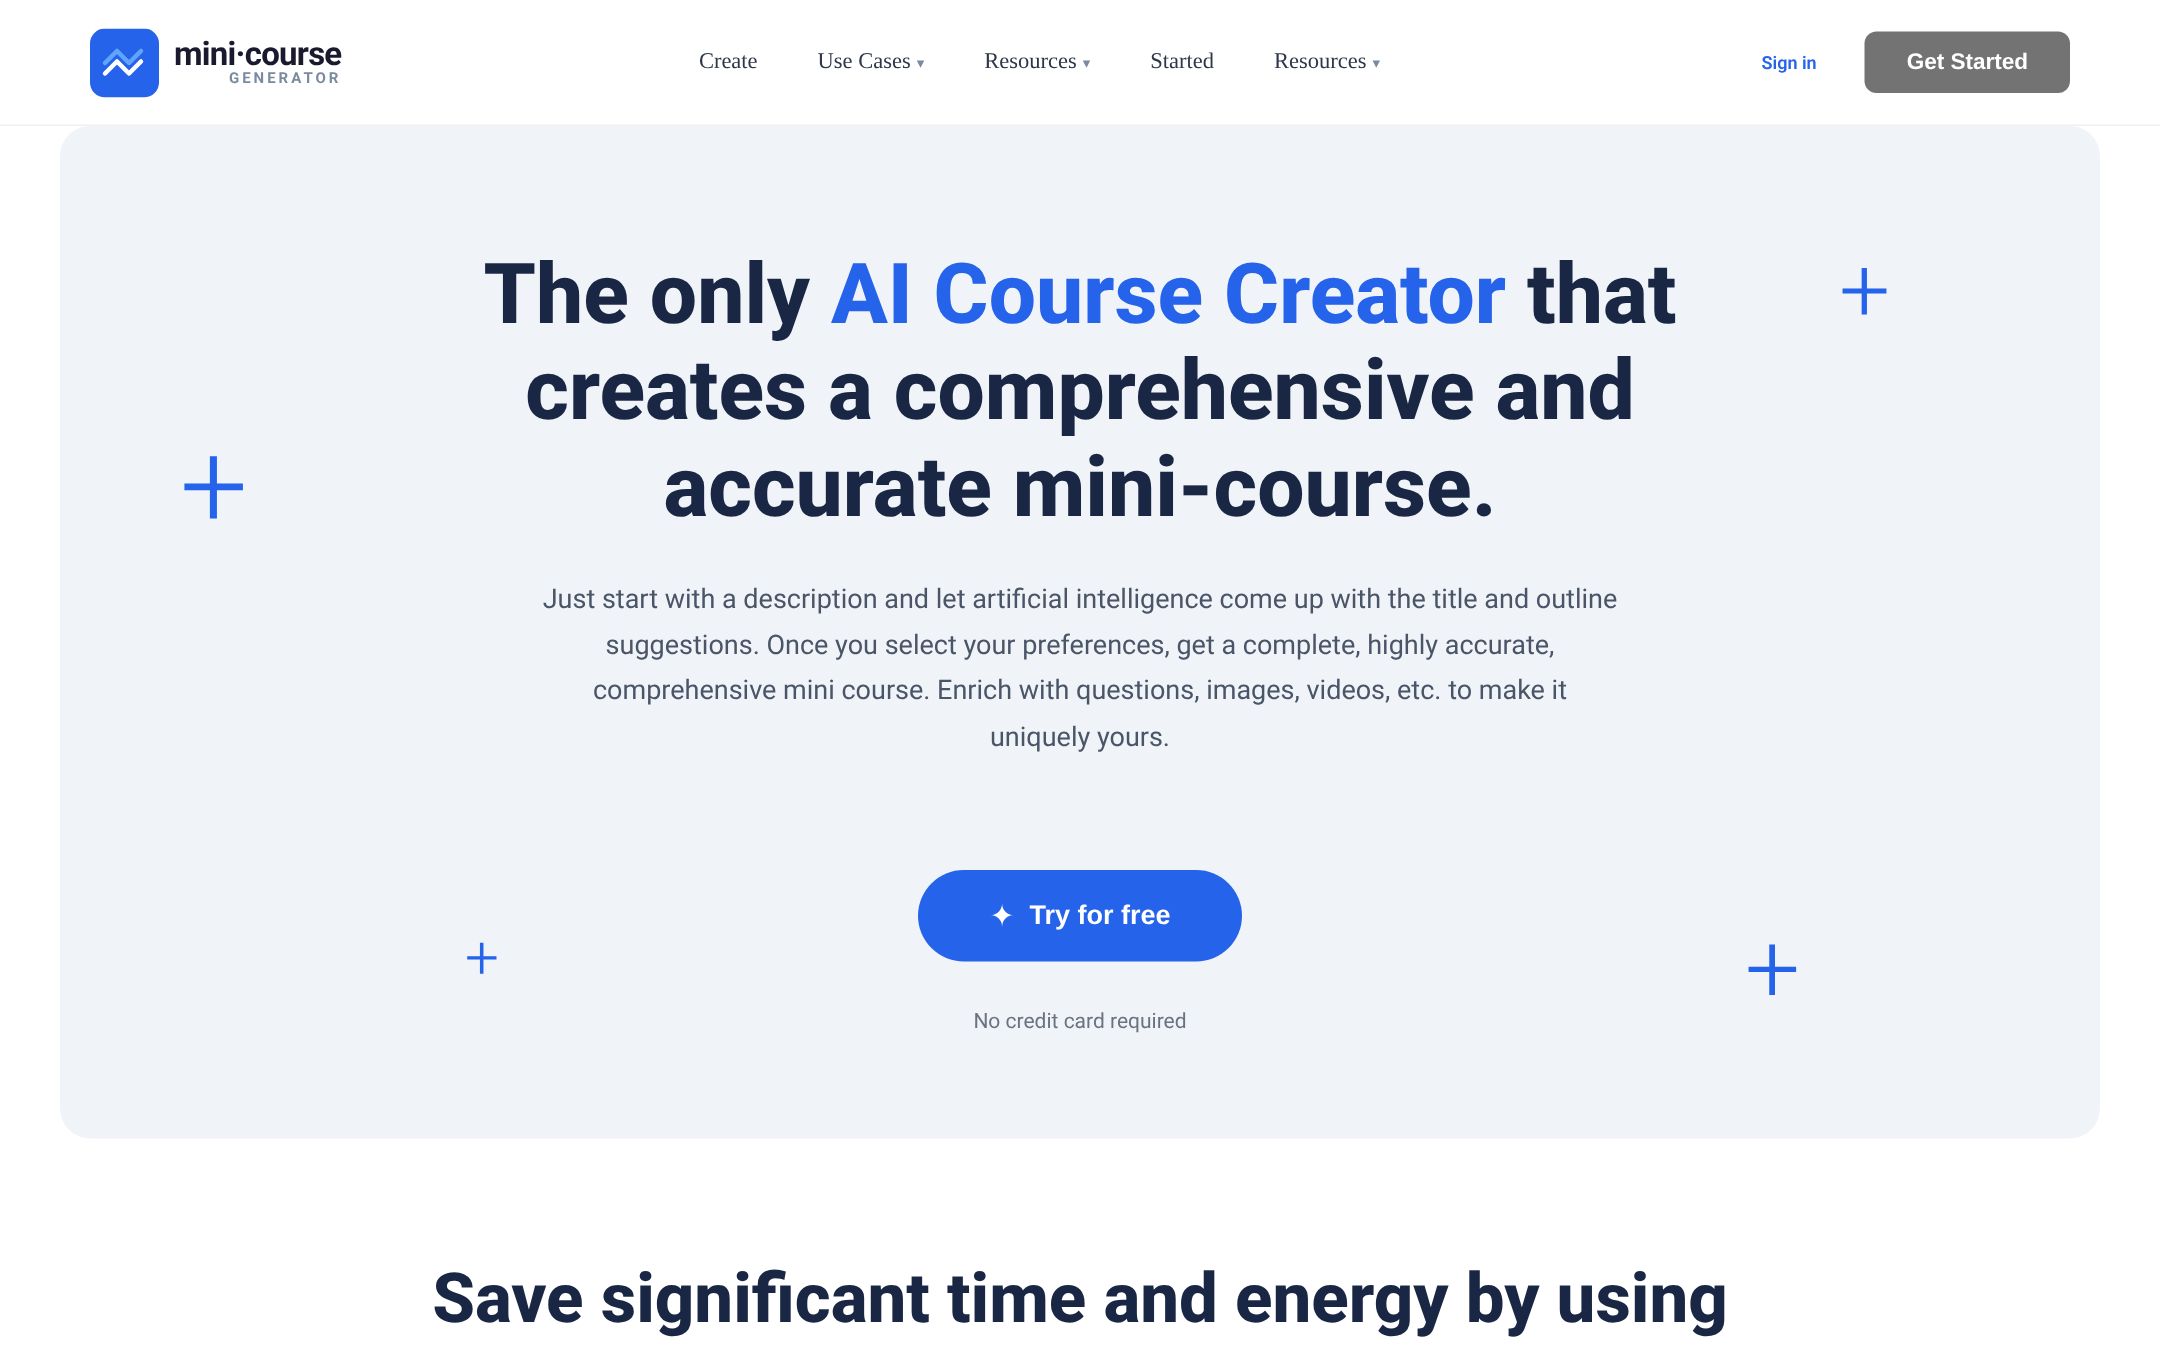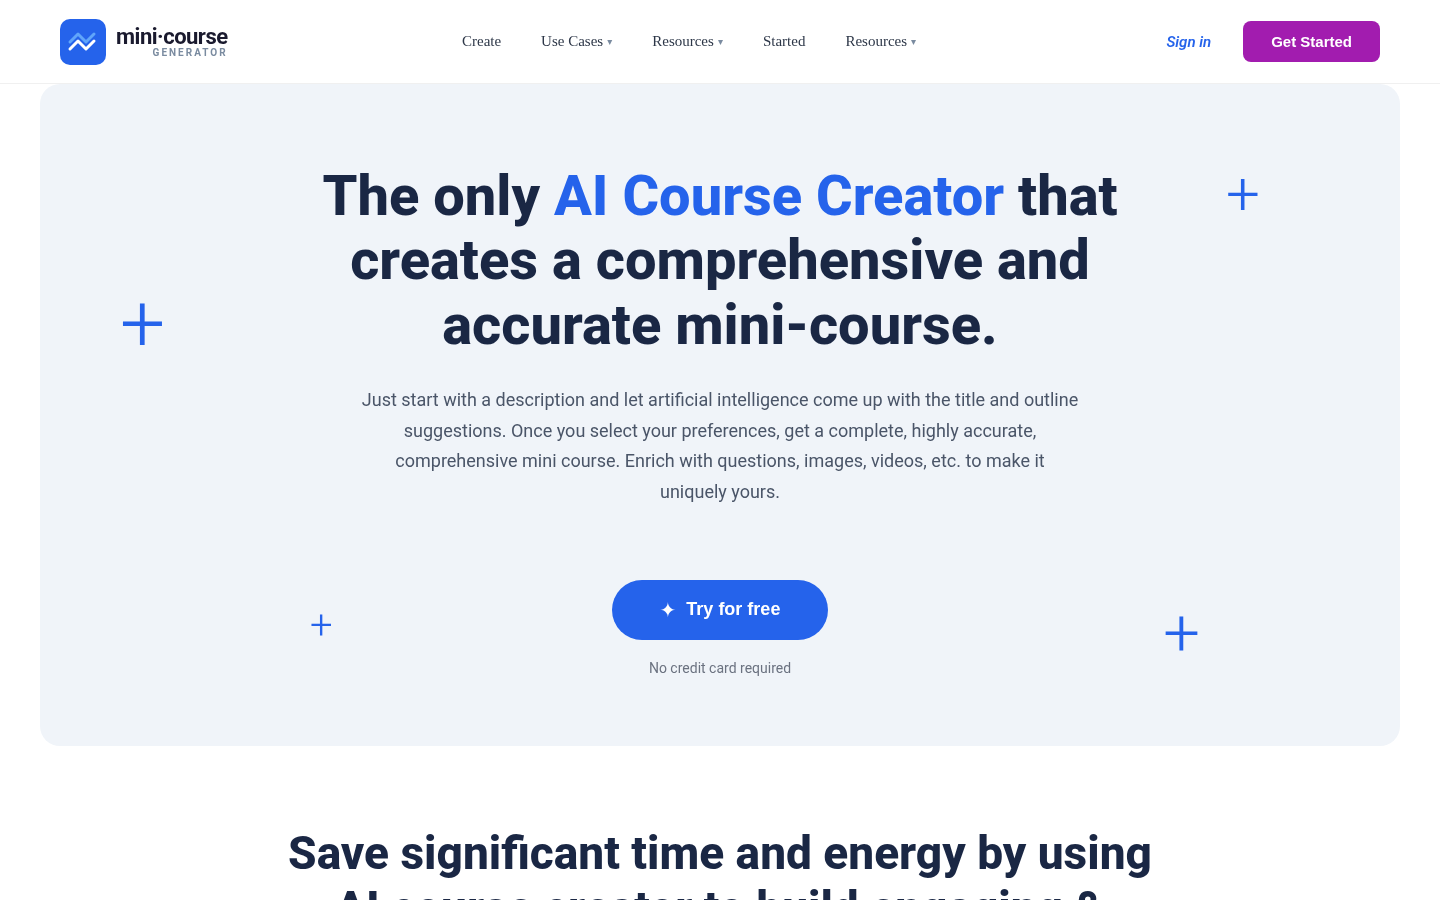--- a/index.html
+++ b/index.html
@@ -83,31 +83,30 @@
       color: #7a8ba0;
     }
 
     .nav-actions {
       display: flex;
       align-items: center;
       gap: 16px;
     }
 
     .sign-in-btn {
-      font-size: 15px;
+      font-size: 12px;
       font-weight: 600;
       color: #2563eb;
       cursor: pointer;
       padding: 8px 16px;
       border-radius: 6px;
-      font-style: italic;
     }
 
     .get-started-btn {
-      background: #a21caf;
+      background: #737373;
       color: #ffffff;
       font-size: 15px;
       font-weight: 600;
       padding: 12px 28px;
       border-radius: 8px;
       cursor: pointer;
       border: none;
       transition: background 0.2s;
     }
 
@@ -160,21 +159,21 @@
       display: inline-flex;
       align-items: center;
       gap: 10px;
       margin-bottom: 16px;
       transition: background 0.2s;
     }
 
     .no-credit {
       font-size: 14px;
       color: #6b7280;
-      margin-top: 4px;
+      margin-top: 16px;
     }
 
     
     .plus-decoration {
       position: absolute;
       color: #2563eb;
       font-weight: 300;
       line-height: 1;
       user-select: none;
     }

